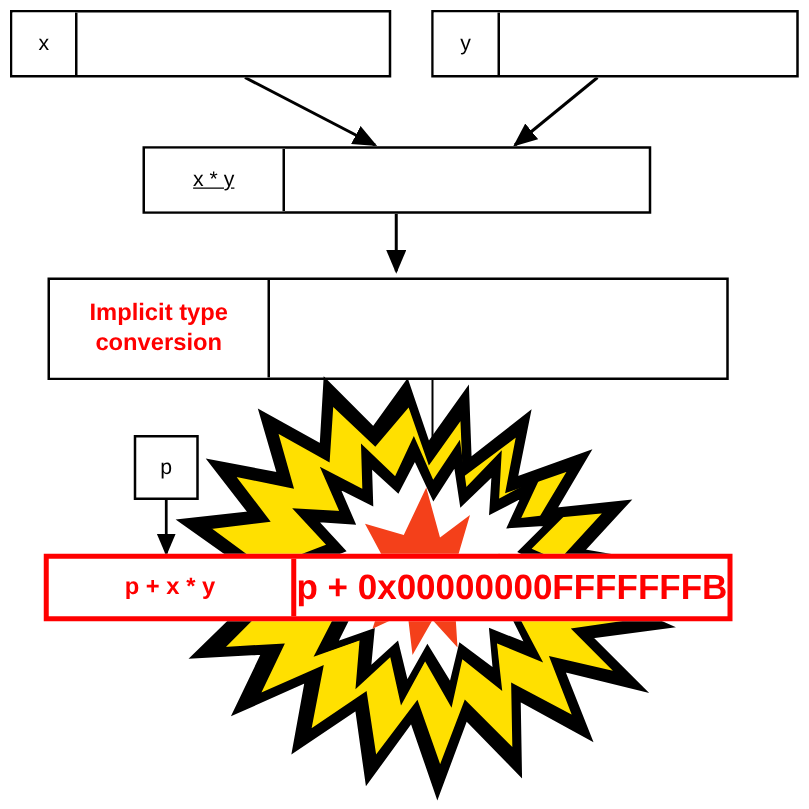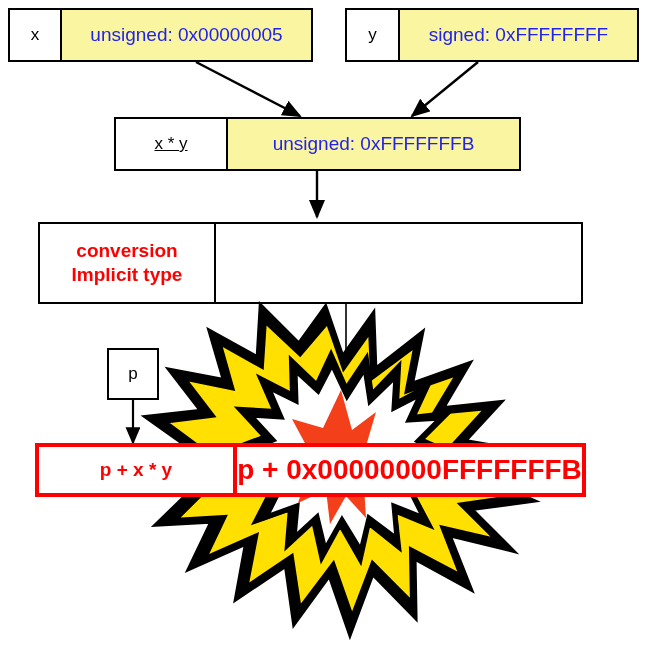--- a/index.html
+++ b/index.html
@@ -140,37 +140,34 @@
       <line x1="317" y1="171" x2="317" y2="217" stroke="#000000" stroke-width="2.4" marker-end="url(#ah)"></line>
     </g>
 
     <g>
       <line x1="133" y1="398" x2="133" y2="443" stroke="#000000" stroke-width="2.2" marker-end="url(#ah)"></line>
     </g>
   </svg>
 
   <div class="vbox" style="left:8px; top:8px; width:305px; height:54px;">
     <div class="cell-name" style="width:52px;">x</div>
-    <div class="cell-val">unsigned: 0x00000005</div>
   </div>
 
   <div class="vbox" style="left:345px; top:8px; width:294px; height:54px;">
     <div class="cell-name" style="width:53px;">y</div>
-    <div class="cell-val">signed: 0xFFFFFFFF</div>
   </div>
 
   <div class="vbox" style="left:114px; top:117px; width:407px; height:54px;">
     <div class="cell-name" style="width:112px;text-decoration:underline;">x * y</div>
-    <div class="cell-val">unsigned: 0xFFFFFFFB</div>
   </div>
 
   <div class="vbox conv" style="left:38px; top:222px; width:545px; height:82px;">
     <div class="cell-name" style="width:176px;">
+      <span>Implicit type</span>
       <span>conversion</span>
-      <span>Implicit type</span>
     </div>
   </div>
 
   <svg class="layer" id="arrow-layer2" viewBox="0 0 647 647" style="z-index:6;">
     <line x1="346" y1="304" x2="346" y2="446" stroke="#000000" stroke-width="1.6"></line>
   </svg>
 
   <div class="pbox" style="left:107px; top:348px; width:52px; height:52px;">
     <span>p</span>
   </div>

